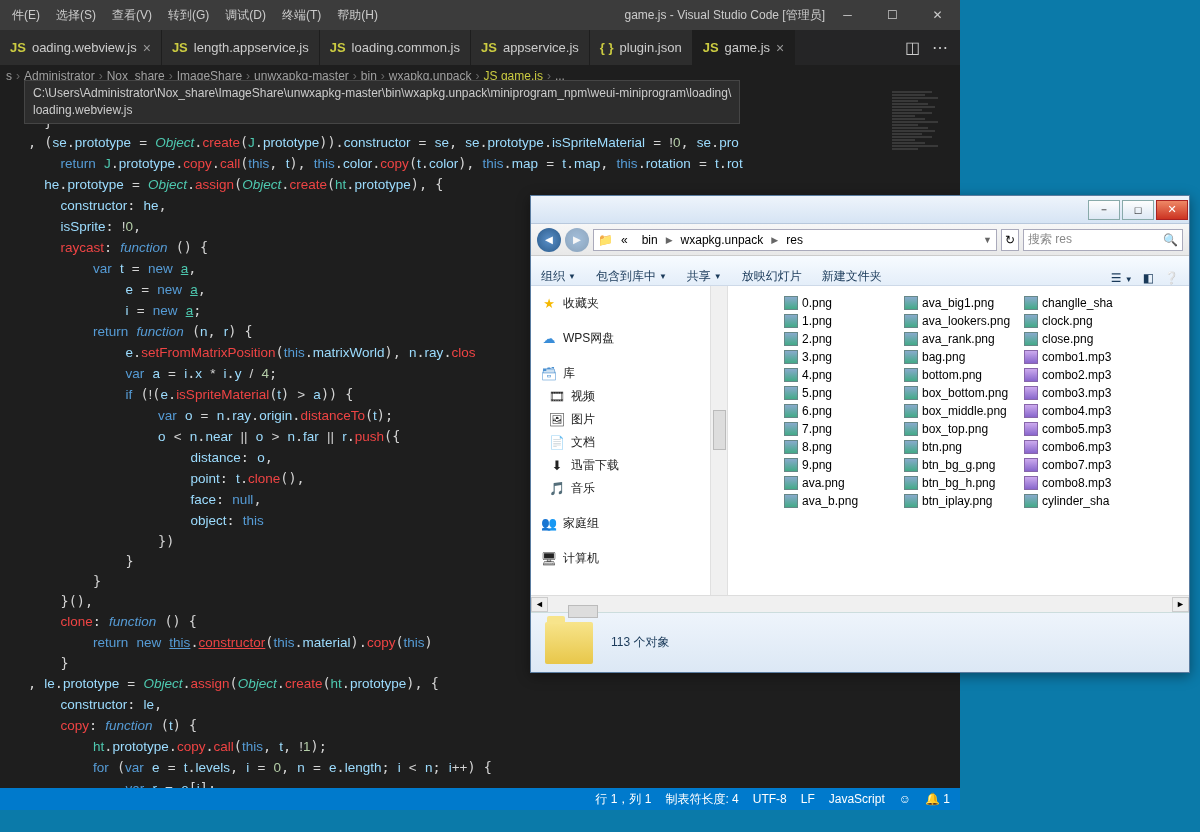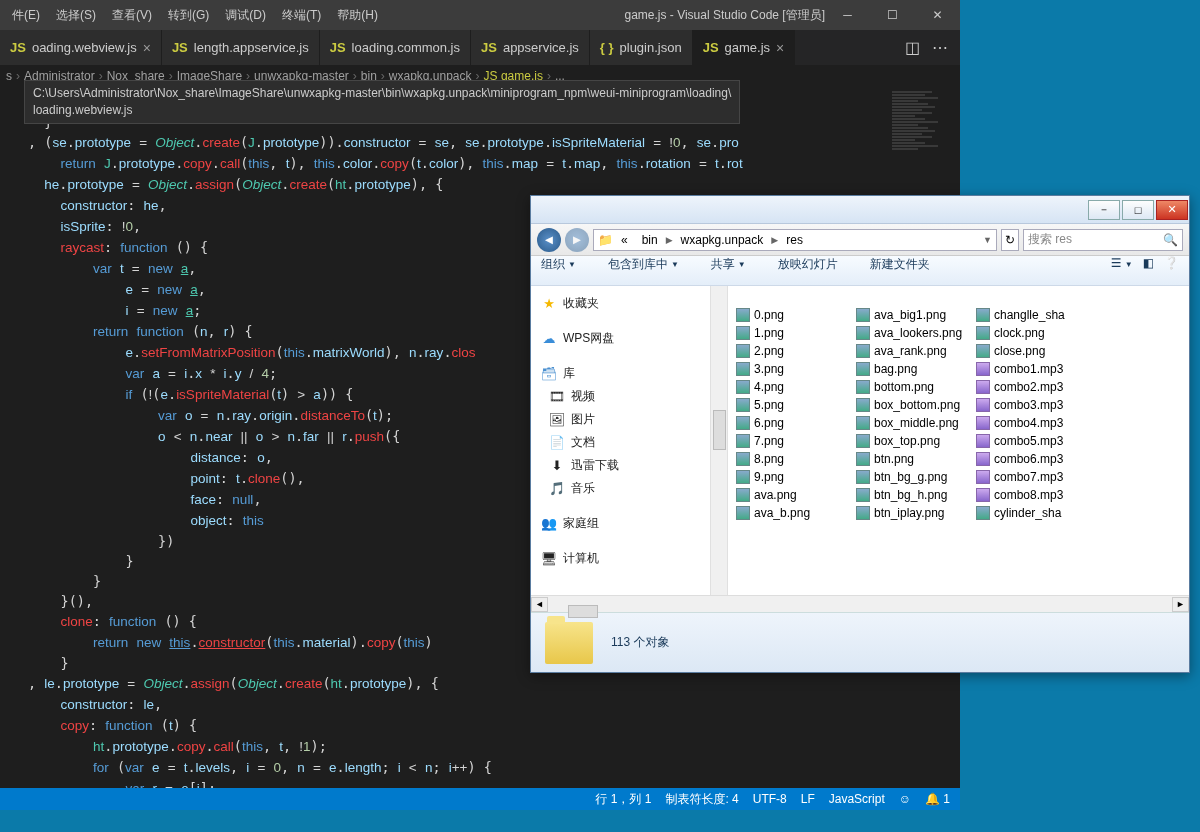--- a/index.html
+++ b/index.html
@@ -18,46 +18,46 @@
 .tab .close{color:#999;font-size:14px;}
 .tab-extra{margin-left:auto;display:flex;align-items:center;gap:12px;padding:0 12px;color:#ccc;}
 .breadcrumb{height:22px;background:#1e1e1e;display:flex;align-items:center;font-size:12px;color:#a0a0a0;padding-left:6px;gap:4px;white-space:nowrap;overflow:hidden;}
 .breadcrumb .sep{color:#666;}
 .tooltip{position:absolute;top:80px;left:24px;background:#2d2d2d;border:1px solid #454545;padding:4px 8px;font-size:12px;color:#ccc;z-index:5;line-height:1.4;}
 .editor{flex:1;position:relative;background:#1e1e1e;overflow:hidden;}
 .code{font-family:Consolas,monospace;font-size:13.5px;line-height:20px;padding:4px 0 4px 28px;white-space:pre;color:#d4d4d4;}
 .mini{position:absolute;top:0;right:0;width:70px;height:100%;background:#1e1e1e;opacity:0.5;}
 .mini-lines{padding:4px 2px;}
 .mini-lines div{height:2px;margin-bottom:1px;background:#555;}
-.k{color:#569cd6;}.kf{color:#569cd6;text-align:center;}.n{color:#b5cea8;}.f{color:#ef4444;}.v{color:#9cdcfe;}.t{color:#4ec9b0;}.o{color:#d4d4d4;}.i{font-style:italic;}
+.k{color:#569cd6;}.kf{color:#569cd6;font-style:italic;text-align:center;}.n{color:#b5cea8;}.f{color:#ef4444;}.v{color:#9cdcfe;}.t{color:#4ec9b0;}.o{color:#d4d4d4;}.i{font-style:italic;}
 .statusbar{height:22px;background:#007acc;color:#fff;display:flex;align-items:center;font-size:12px;justify-content:flex-end;gap:14px;padding:0 10px;}
 .explorer{position:absolute;top:195px;left:530px;width:660px;height:478px;background:#fff;border:1px solid #5a7ca0;box-shadow:0 3px 12px rgba(0,0,0,.4);display:flex;flex-direction:column;font-size:12px;}
 .exp-title{height:28px;background:linear-gradient(#eef4fb,#d6e4f4);display:flex;align-items:center;justify-content:flex-end;border-bottom:1px solid #b8c8dc;}
 .exp-btns{display:flex;}
 .exp-btns div{width:32px;height:20px;margin:0 1px;display:flex;align-items:center;justify-content:center;border:1px solid #8aa;background:linear-gradient(#fdfdfd,#dde8f4);font-size:11px;}
 .exp-btns .close{background:linear-gradient(#e86,#c32);color:#fff;border-color:#a22;}
 .exp-nav{height:32px;background:linear-gradient(#f7f7f7,#e8e8e8);display:flex;align-items:center;padding:0 6px;gap:4px;border-bottom:1px solid #ccc;}
 .nav-btn{width:24px;height:24px;border-radius:12px;background:radial-gradient(#5a90c8,#2a5a8a);display:flex;align-items:center;justify-content:center;color:#fff;font-size:13px;}
 .addr{flex:1;height:22px;border:1px solid #aab;background:#fff;display:flex;align-items:center;padding:0 4px;gap:2px;}
 .addr .seg{padding:0 6px;}
 .addr .ar{color:#666;font-size:9px;}
 .search{width:160px;height:22px;border:1px solid #aab;background:#fff;display:flex;align-items:center;padding:0 4px;color:#888;}
-.exp-tool{height:30px;background:linear-gradient(#f7fbff,#e4eef9);display:flex;align-items:flex-start;padding:0 10px;gap:32px;border-bottom:1px solid #cdd9e8;color:#1a3a5a;}
+.exp-tool{height:30px;background:linear-gradient(#f7fbff,#e4eef9);display:flex;align-items:flex-end;padding:0 10px;gap:20px;border-bottom:1px solid #cdd9e8;color:#1a3a5a;}
 .exp-tool .ti{display:flex;align-items:center;gap:3px;}
 .exp-tool .rt{margin-left:auto;display:flex;gap:10px;align-items:center;}
 .exp-body{flex:1;display:flex;overflow:hidden;}
 .exp-side{width:180px;border-right:1px solid #e0e0e0;padding:6px 0;overflow:hidden;}
 .side-item{display:flex;align-items:center;gap:6px;padding:3px 6px 3px 18px;color:#222;}
 .side-item.hdr{padding-left:10px;font-weight:normal;}
 .side-ico{width:16px;height:16px;display:inline-flex;align-items:center;justify-content:center;font-size:13px;}
 .star{color:#f5b800;}
 .cloud{color:#3a8dd8;}
 .lib{color:#4a90d0;}
 .grp{color:#3a9a5a;}
-.exp-files{flex:1;display:flex;padding:20px 0;overflow:hidden;}
+.exp-files{flex:1;display:flex;padding:8px 0;overflow:hidden;margin-left:48px;}
 .fcol{width:120px;padding-left:8px;}
 .fitem{display:flex;align-items:center;gap:4px;padding:2px 0;white-space:nowrap;color:#000;}
 .fico{width:14px;height:14px;display:inline-block;background:linear-gradient(#8ac,#4a8);border:1px solid #688;}
 .fico.aud{background:linear-gradient(#cae,#86c);border-color:#86a;}
 .exp-scroll{height:17px;background:#f0f0f0;border-top:1px solid #ddd;display:flex;align-items:center;}
 .exp-scroll .arr{width:17px;height:15px;border:1px solid #ccc;background:#eee;text-align:center;font-size:9px;line-height:13px;}
 .exp-scroll .track{flex:1;position:relative;}
 .exp-scroll .thumb{position:absolute;left:20px;width:30px;height:13px;top:1px;background:#ddd;border:1px solid #bbb;}
 .exp-status{height:60px;background:linear-gradient(#eef4fb,#dce8f5);display:flex;align-items:center;padding:6px 14px;gap:18px;border-top:1px solid #cdd;}
 .folder-big{width:48px;height:42px;background:linear-gradient(#f7e48b,#e8c74a);border-radius:2px;position:relative;}

